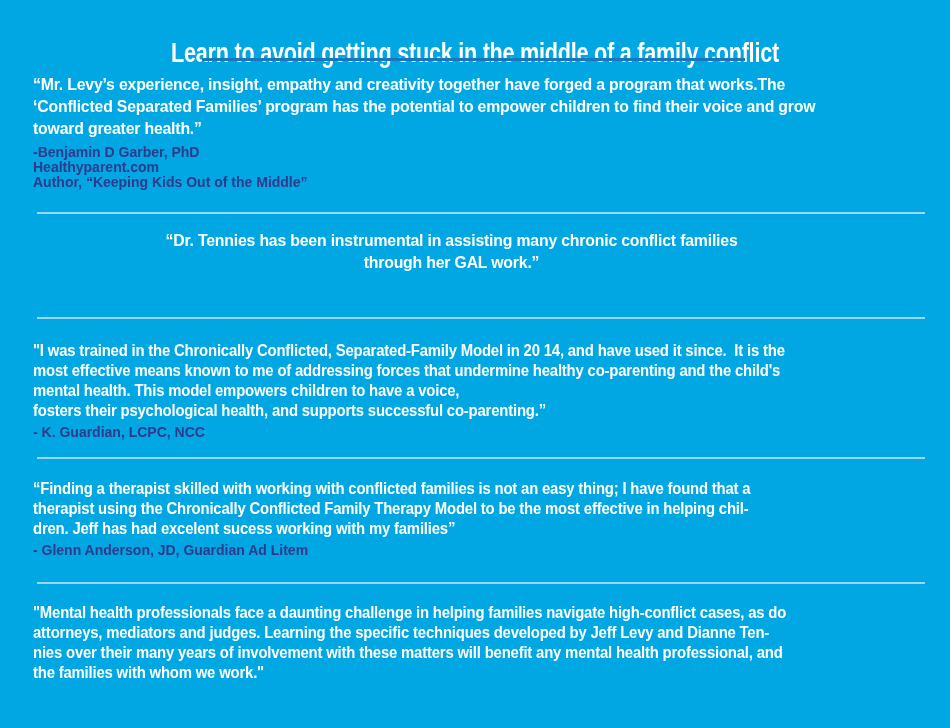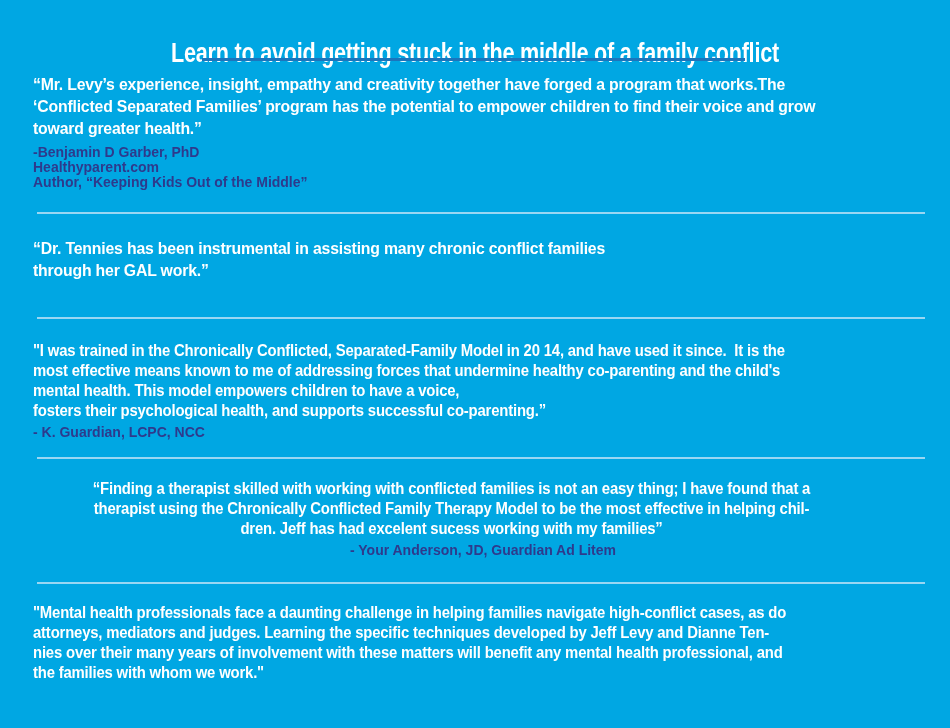--- a/index.html
+++ b/index.html
@@ -29,23 +29,23 @@
     position: absolute; left: 37px;
     width: 888px; height: 2px;
     background: #9AD7F3;
   }
   #divider-1 { top: 212px; }
   #divider-2 { top: 317px; }
   #divider-3 { top: 457px; }
   #divider-4 { top: 582px; }
   .testimonial { position: absolute; left: 33px; width: 900px; }
   #s1 { top: 74px; }
-  #s2 { top: 238px; }
+  #s2 { top: 230px; text-align: center; }
   #s3 { top: 341px; }
-  #s4 { top: 479px; text-align: center; }
+  #s4 { top: 479px; }
   #s5 { top: 603px; }
   .quote {
     margin: 0;
     color: #FFFFFF;
     font-weight: 700;
     white-space: pre-wrap;
     letter-spacing: -0.2px;
     transform: scaleX(0.93);
     transform-origin: 0 0;
   }
@@ -91,21 +91,21 @@
 fosters their psychological health, and supports successful co-parenting.”</p>
   <p class="attribution">- K. Guardian, LCPC, NCC</p>
 </section>
 
 <div class="divider" id="divider-3"></div>
 
 <section class="testimonial" id="s4">
   <p class="quote q-sm">“Finding a therapist skilled with working with conflicted families is not an easy thing; I have found that a
 therapist using the Chronically Conflicted Family Therapy Model to be the most effective in helping chil-
 dren. Jeff has had excelent sucess working with my families”</p>
-  <p class="attribution">- Your Anderson, JD, Guardian Ad Litem</p>
+  <p class="attribution">- Glenn Anderson, JD, Guardian Ad Litem</p>
 </section>
 
 <div class="divider" id="divider-4"></div>
 
 <section class="testimonial" id="s5">
   <p class="quote q-sm">"Mental health professionals face a daunting challenge in helping families navigate high-conflict cases, as do
 attorneys, mediators and judges. Learning the specific techniques developed by Jeff Levy and Dianne Ten-
 nies over their many years of involvement with these matters will benefit any mental health professional, and
 the families with whom we work."</p>
 </section>

